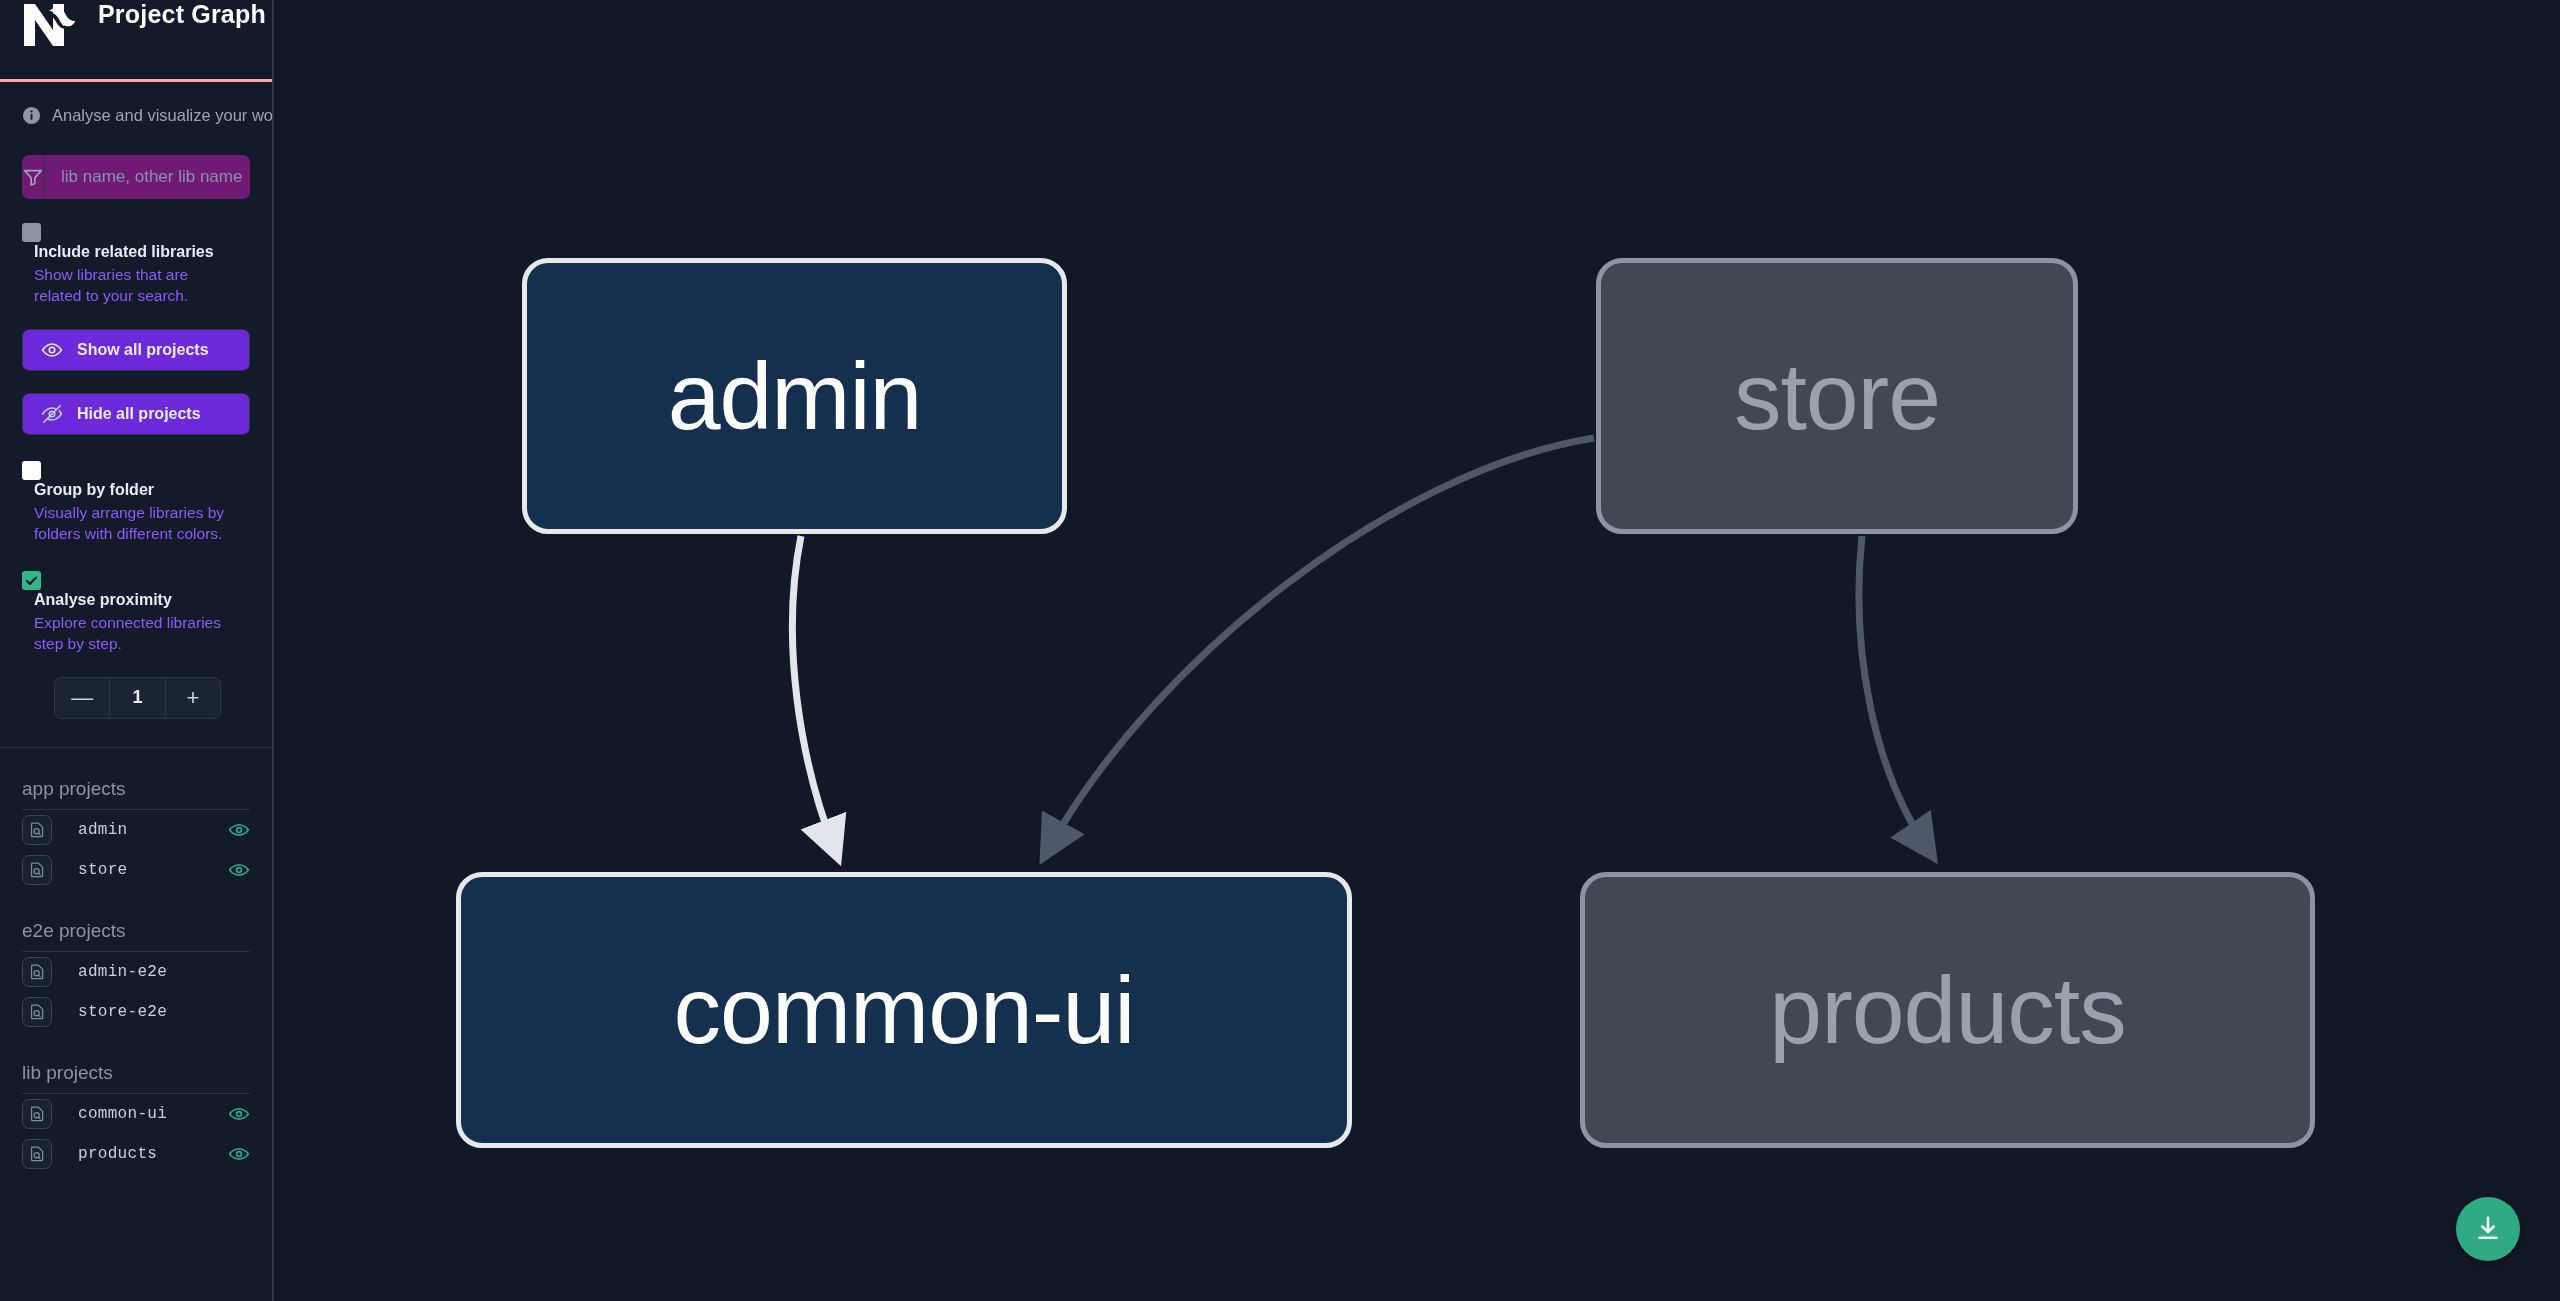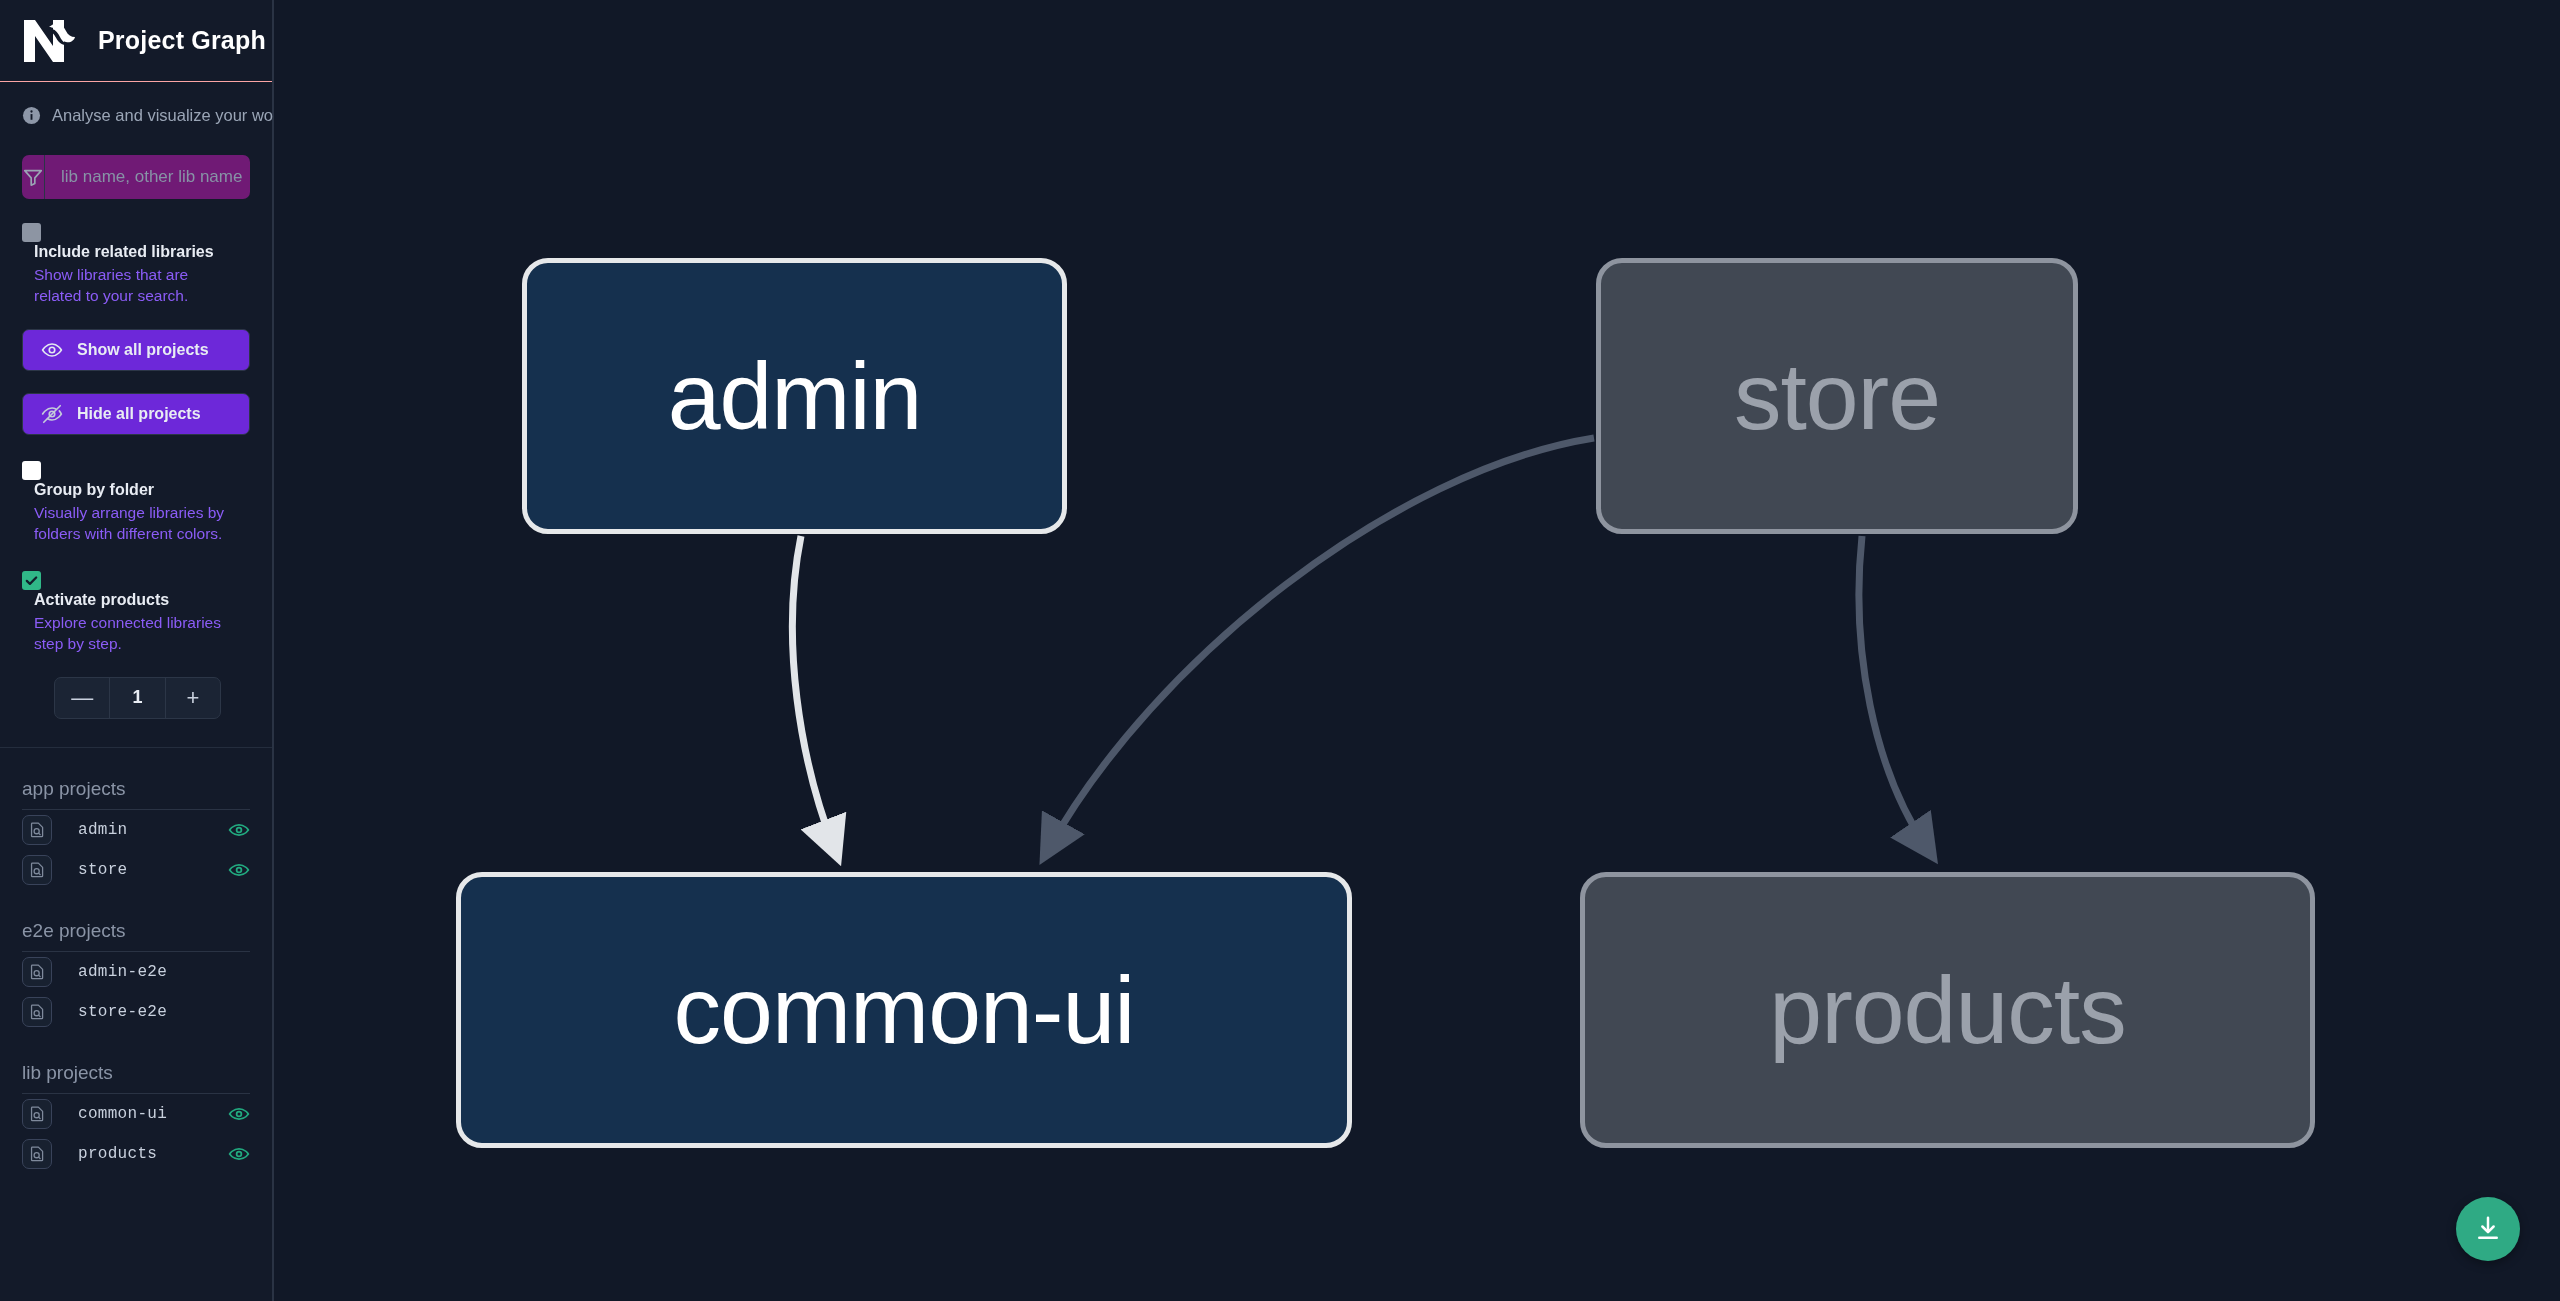--- a/index.html
+++ b/index.html
@@ -16,23 +16,23 @@
     width: 274px; height: 1301px;
     background: #131a29;
     border-right: 2px solid #2a3344;
     position: relative;
     flex: 0 0 274px;
     display: flex; flex-direction: column;
   }
 
   .sb-header {
     height: 82px;
-    display: flex; align-items: center;
+    display: flex; 
     padding: 0 22px;
-    border-bottom: 1px solid #fca5a5;
+    border-bottom: 3px solid #fca5a5;
   }
   .nx-logo { width: 56px; height: 50px; flex: 0 0 56px; }
   .sb-title {
     color: #ffffff; font-size: 25px; font-weight: 700;
     margin-left: 20px; letter-spacing: .2px; white-space: nowrap;
   }
   .monitor-icon { margin-left: 22px; width: 26px; height: 26px; display:block; }
 
   .sb-sub {
     display: flex; align-items: center; gap: 11px;
@@ -238,21 +238,21 @@
       </span>
     </div>
 
     <div class="opt-row tight">
       <span class="cb green">
         <svg viewBox="0 0 16 16" fill="none" stroke="#12202c" stroke-width="2.4" stroke-linecap="round" stroke-linejoin="round">
           <path d="M3 8.4 6.3 11.6 13 4.8"></path>
         </svg>
       </span>
       <span class="opt-text">
-        <span class="opt-title" style="display:block">Activate products</span>
+        <span class="opt-title" style="display:block">Analyse proximity</span>
         <span class="opt-desc" style="display:block">Explore connected libraries step by step.</span>
       </span>
     </div>
 
     <div class="stepper">
       <span class="step-btn">—</span>
       <span class="step-btn mid">1</span>
       <span class="step-btn">+</span>
     </div>
 

